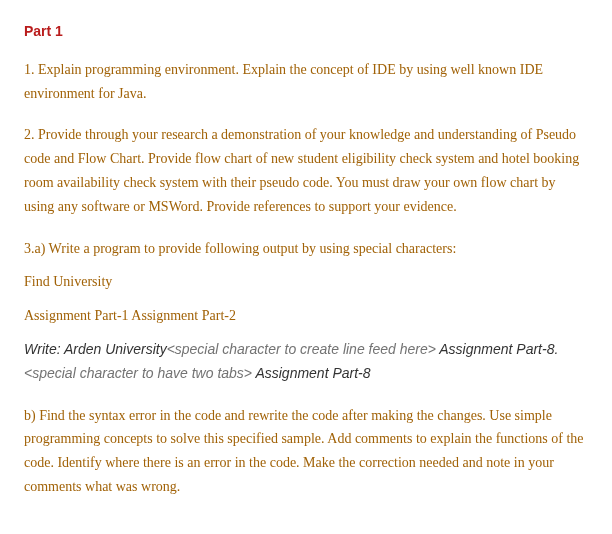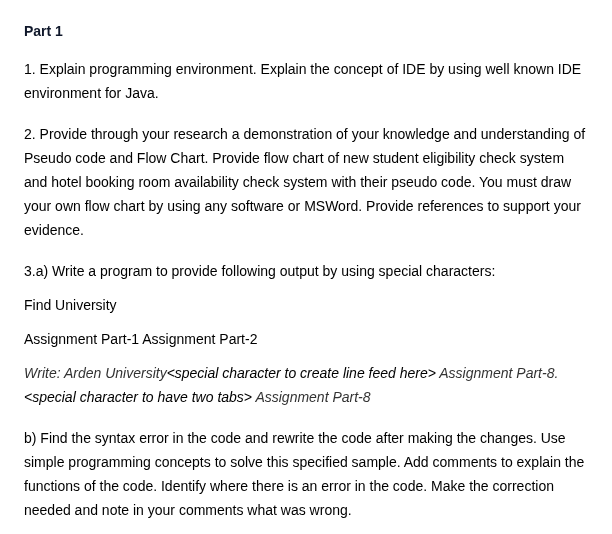--- a/index.html
+++ b/index.html
@@ -13,35 +13,36 @@
       line-height: 1.7;
       color: #333;
       background: #fff;
       padding: 20px 24px;
       width: 612px;
     }
     .heading {
       font-weight: bold;
       font-size: 14px;
       margin-bottom: 14px;
-      color: #0f172a;
+      color: #b91c1c;
     }
     .para {
       margin-bottom: 18px;
-      color: #000000;
+      color: #a16207;
+      font-family: Liberation Serif, serif;
     }
     .small-gap {
       margin-bottom: 10px;
     }
     .hint-line {
       font-style: italic;
       margin-bottom: 18px;
     }
     .hint-red {
-      color: #000000;
+      color: #737373;
       font-style: italic;
     }
     .hint-normal {
       font-style: italic;
       color: #333;
     }
   </style>
 </head>
 <body>
 

